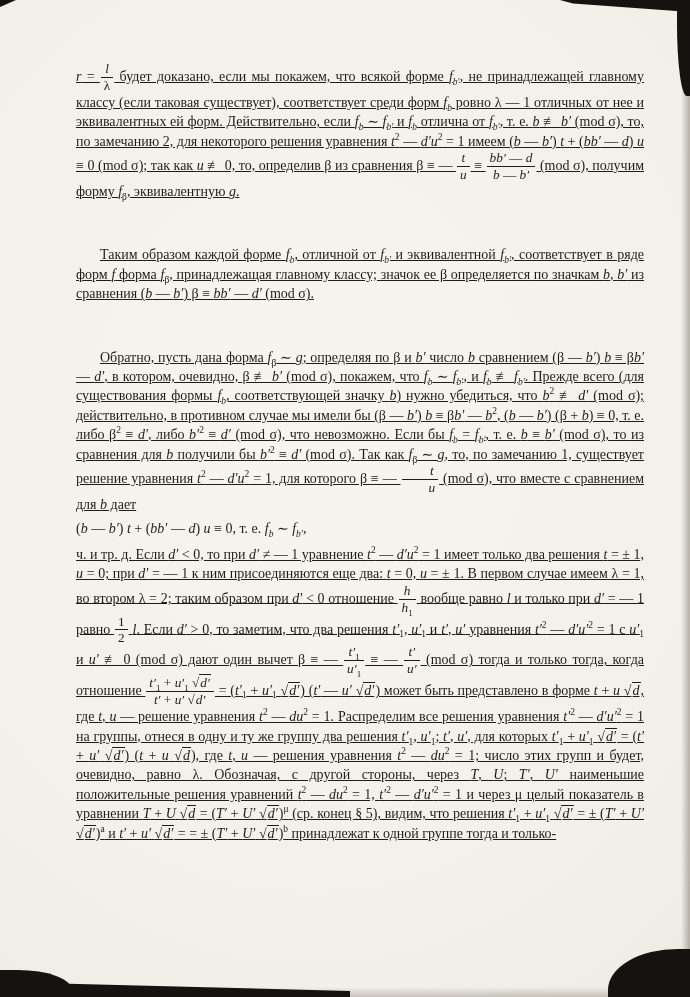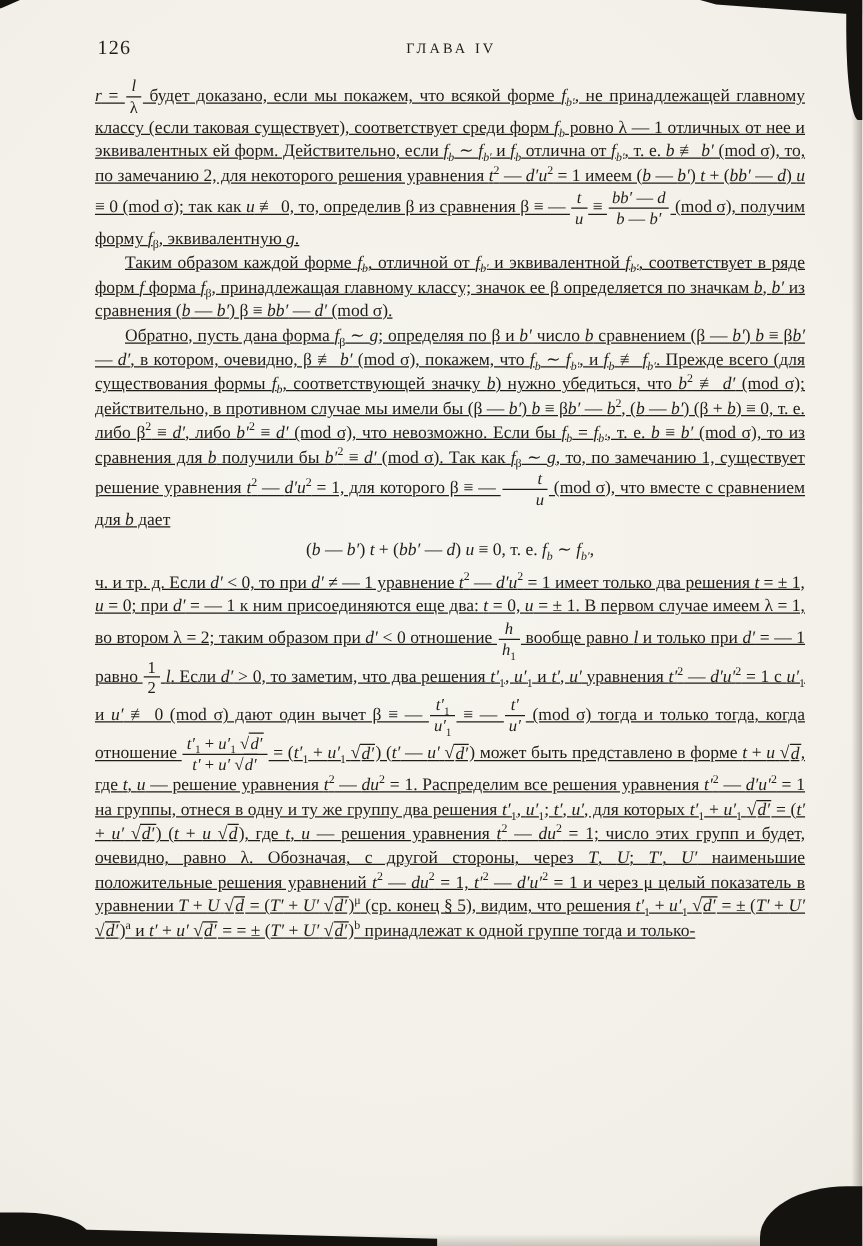--- a/index.html
+++ b/index.html
@@ -14,22 +14,22 @@
   
   .header{position:absolute;top:30px;left:78px;width:566px;height:20px;}
   .pageno{position:absolute;left:0;top:0;font-size:16px;letter-spacing:1px;}
   .chapter{position:absolute;left:0;right:0;text-align:center;top:3px;
     font-size:11.5px;letter-spacing:2.5px;}
   
   .text{position:absolute;top:62px;left:76px;width:568px;
     font-size:14px;line-height:19.4px;text-align:justify;
     -webkit-hyphens:auto;hyphens:auto;}
   p.para{margin:0;text-decoration:underline;}
-  p.ind{text-indent:24px;}
-  p.formula{margin:5px 0 6px;text-align:center;text-indent:0;}
+  p.ind{text-indent:24px;margin-top:44px;}
+  p.formula{margin:5px 0 6px;text-indent:0;}
   i{font-style:italic;}
   sup,sub{font-size:0.68em;line-height:0;}
   
   .frac{display:inline-block;vertical-align:middle;text-align:center;
     line-height:1.05;font-size:0.95em;margin:0 1px;}
   .frac .n{display:block;border-bottom:1px solid currentColor;padding:0 3px 1px;}
   .frac .d{display:block;padding:1px 3px 0;}
   
   .sq{white-space:nowrap;}
   .sq .ov{border-top:1px solid currentColor;padding:0 1px;}
@@ -46,24 +46,20 @@
   .edge-right{position:absolute;top:0;right:0;width:9px;height:100%;
     background:linear-gradient(to left, rgba(45,38,26,0.32), rgba(0,0,0,0));}
   .edge-bottom{position:absolute;bottom:0;left:0;width:100%;height:10px;
     background:linear-gradient(to top, rgba(45,38,26,0.22), rgba(0,0,0,0));}
 </style>
 </head>
 <body>
 
 <div class="page">
 
-  <div class="header">
-    <span class="pageno">126</span>
-    <span class="chapter">ГЛАВА IV</span>
-  </div>
 
   <div class="text">
     <p class="para"><i>r</i> = <span class="frac"><span class="n"><i>l</i></span><span class="d">λ</span></span> будет доказано, если мы покажем, что всякой форме <i>f<sub>b′</sub></i>, не принадлежащей главному классу (если таковая существует), соответствует среди форм <i>f<sub>b</sub></i> ровно λ — 1 отличных от нее и эквивалентных ей форм. Действительно, если <i>f<sub>b</sub></i> ∼ <i>f<sub>b′</sub></i> и <i>f<sub>b</sub></i> отлична от <i>f<sub>b′</sub></i>, т. е. <i>b</i> ≢ <i>b′</i> (mod σ), то, по замечанию 2, для некоторого решения уравнения <i>t</i><sup>2</sup> — <i>d′u</i><sup>2</sup> = 1 имеем (<i>b</i> — <i>b′</i>) <i>t</i> + (<i>bb′</i> — <i>d</i>) <i>u</i> ≡ 0 (mod σ); так как <i>u</i> ≢ 0, то, определив β из сравнения β ≡ — <span class="frac"><span class="n"><i>t</i></span><span class="d"><i>u</i></span></span> ≡ <span class="frac"><span class="n"><i>bb′</i> — <i>d</i></span><span class="d"><i>b</i> — <i>b′</i></span></span> (mod σ), получим форму <i>f</i><sub>β</sub>, эквивалентную <i>g</i>.</p>
     <p class="para ind">Таким образом каждой форме <i>f<sub>b</sub></i>, отличной от <i>f<sub>b′</sub></i> и эквивалентной <i>f<sub>b′</sub></i>, соответствует в ряде форм <i>f</i> форма <i>f</i><sub>β</sub>, принадлежащая главному классу; значок ее β определяется по значкам <i>b</i>, <i>b′</i> из сравнения (<i>b</i> — <i>b′</i>) β ≡ <i>bb′</i> — <i>d′</i> (mod σ).</p>
     <p class="para ind">Обратно, пусть дана форма <i>f</i><sub>β</sub> ∼ <i>g</i>; определяя по β и <i>b′</i> число <i>b</i> сравнением (β — <i>b′</i>) <i>b</i> ≡ β<i>b′</i> — <i>d′</i>, в котором, очевидно, β ≢ <i>b′</i> (mod σ), покажем, что <i>f<sub>b</sub></i> ∼ <i>f<sub>b′</sub></i>, и <i>f<sub>b</sub></i> ≢ <i>f<sub>b′</sub></i>. Прежде всего (для существования формы <i>f<sub>b</sub></i>, соответствующей значку <i>b</i>) нужно убедиться, что <i>b</i><sup>2</sup> ≢ <i>d′</i> (mod σ); действительно, в противном случае мы имели бы (β — <i>b′</i>) <i>b</i> ≡ β<i>b′</i> — <i>b</i><sup>2</sup>, (<i>b</i> — <i>b′</i>) (β + <i>b</i>) ≡ 0, т. е. либо β<sup>2</sup> ≡ <i>d′</i>, либо <i>b′</i><sup>2</sup> ≡ <i>d′</i> (mod σ), что невозможно. Если бы <i>f<sub>b</sub></i> = <i>f<sub>b′</sub></i>, т. е. <i>b</i> ≡ <i>b′</i> (mod σ), то из сравнения для <i>b</i> получили бы <i>b′</i><sup>2</sup> ≡ <i>d′</i> (mod σ). Так как <i>f</i><sub>β</sub> ∼ <i>g</i>, то, по замечанию 1, существует решение уравнения <i>t</i><sup>2</sup> — <i>d′u</i><sup>2</sup> = 1, для которого β ≡ — <span class="frac"><span class="n"><i>t</i></span><span class="d"><i>u</i></span></span> (mod σ), что вместе с сравнением для <i>b</i> дает</p>
     <p class="formula">(<i>b</i> — <i>b′</i>) <i>t</i> + (<i>bb′</i> — <i>d</i>) <i>u</i> ≡ 0, т. е. <i>f<sub>b</sub></i> ∼ <i>f<sub>b′</sub></i>,</p>
     <p class="para">ч. и тр. д. Если <i>d′</i> &lt; 0, то при <i>d′</i> ≠ — 1 уравнение <i>t</i><sup>2</sup> — <i>d′u</i><sup>2</sup> = 1 имеет только два решения <i>t</i> = ± 1, <i>u</i> = 0; при <i>d′</i> = — 1 к ним присоединяются еще два: <i>t</i> = 0, <i>u</i> = ± 1. В первом случае имеем λ = 1, во втором λ = 2; таким образом при <i>d′</i> &lt; 0 отношение <span class="frac"><span class="n"><i>h</i></span><span class="d"><i>h</i><sub>1</sub></span></span> вообще равно <i>l</i> и только при <i>d′</i> = — 1 равно <span class="frac"><span class="n">1</span><span class="d">2</span></span> <i>l</i>. Если <i>d′</i> &gt; 0, то заметим, что два решения <i>t′</i><sub>1</sub>, <i>u′</i><sub>1</sub> и <i>t′</i>, <i>u′</i> уравнения <i>t′</i><sup>2</sup> — <i>d′u′</i><sup>2</sup> = 1 с <i>u′</i><sub>1</sub> и <i>u′</i> ≢ 0 (mod σ) дают один вычет β ≡ — <span class="frac"><span class="n"><i>t′</i><sub>1</sub></span><span class="d"><i>u′</i><sub>1</sub></span></span> ≡ — <span class="frac"><span class="n"><i>t′</i></span><span class="d"><i>u′</i></span></span> (mod σ) тогда и только тогда, когда отношение <span class="frac"><span class="n"><i>t′</i><sub>1</sub> + <i>u′</i><sub>1</sub> <span class="sq">√<span class="ov"><i>d′</i></span></span></span><span class="d"><i>t′</i> + <i>u′</i> <span class="sq">√<span class="ov"><i>d′</i></span></span></span></span> = (<i>t′</i><sub>1</sub> + <i>u′</i><sub>1</sub> <span class="sq">√<span class="ov"><i>d′</i></span></span>) (<i>t′</i> — <i>u′</i> <span class="sq">√<span class="ov"><i>d′</i></span></span>) может быть представлено в форме <i>t</i> + <i>u</i> <span class="sq">√<span class="ov"><i>d</i></span></span>, где <i>t</i>, <i>u</i> — решение уравнения <i>t</i><sup>2</sup> — <i>du</i><sup>2</sup> = 1. Распределим все решения уравнения <i>t′</i><sup>2</sup> — <i>d′u′</i><sup>2</sup> = 1 на группы, отнеся в одну и ту же группу два решения <i>t′</i><sub>1</sub>, <i>u′</i><sub>1</sub>; <i>t′</i>, <i>u′</i>, для которых <i>t′</i><sub>1</sub> + <i>u′</i><sub>1</sub> <span class="sq">√<span class="ov"><i>d′</i></span></span> = (<i>t′</i> + <i>u′</i> <span class="sq">√<span class="ov"><i>d′</i></span></span>) (<i>t</i> + <i>u</i> <span class="sq">√<span class="ov"><i>d</i></span></span>), где <i>t</i>, <i>u</i> — решения уравнения <i>t</i><sup>2</sup> — <i>du</i><sup>2</sup> = 1; число этих групп и будет, очевидно, равно λ. Обозначая, с другой стороны, через <i>T</i>, <i>U</i>; <i>T′</i>, <i>U′</i> наименьшие положительные решения уравнений <i>t</i><sup>2</sup> — <i>du</i><sup>2</sup> = 1, <i>t′</i><sup>2</sup> — <i>d′u′</i><sup>2</sup> = 1 и через μ целый показатель в уравнении <i>T</i> + <i>U</i> <span class="sq">√<span class="ov"><i>d</i></span></span> = (<i>T′</i> + <i>U′</i> <span class="sq">√<span class="ov"><i>d′</i></span></span>)<sup>μ</sup> (ср. конец § 5), видим, что решения <i>t′</i><sub>1</sub> + <i>u′</i><sub>1</sub> <span class="sq">√<span class="ov"><i>d′</i></span></span> = ± (<i>T′</i> + <i>U′</i> <span class="sq">√<span class="ov"><i>d′</i></span></span>)<sup>a</sup> и <i>t′</i> + <i>u′</i> <span class="sq">√<span class="ov"><i>d′</i></span></span> = = ± (<i>T′</i> + <i>U′</i> <span class="sq">√<span class="ov"><i>d′</i></span></span>)<sup>b</sup> принадлежат к одной группе тогда и только-</p>
   </div>
 
   <div class="edge-right"></div>

